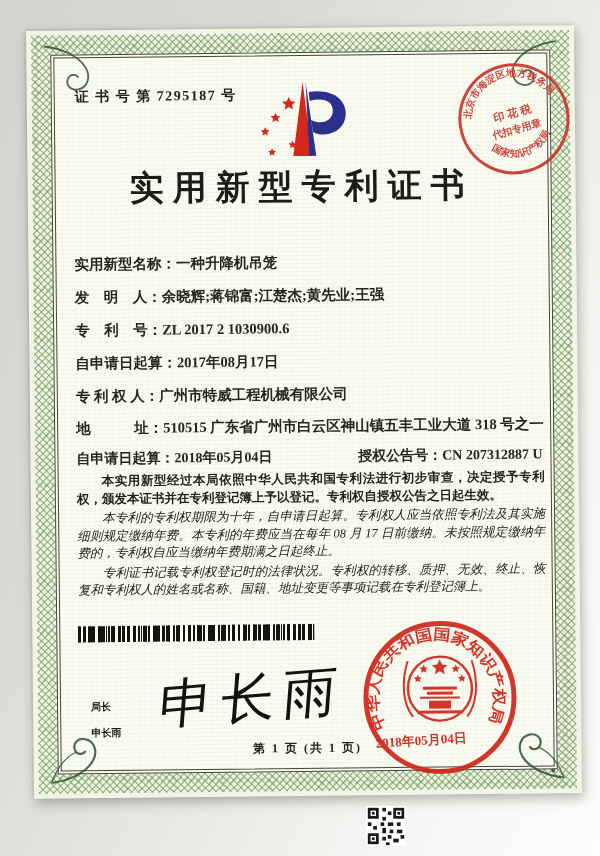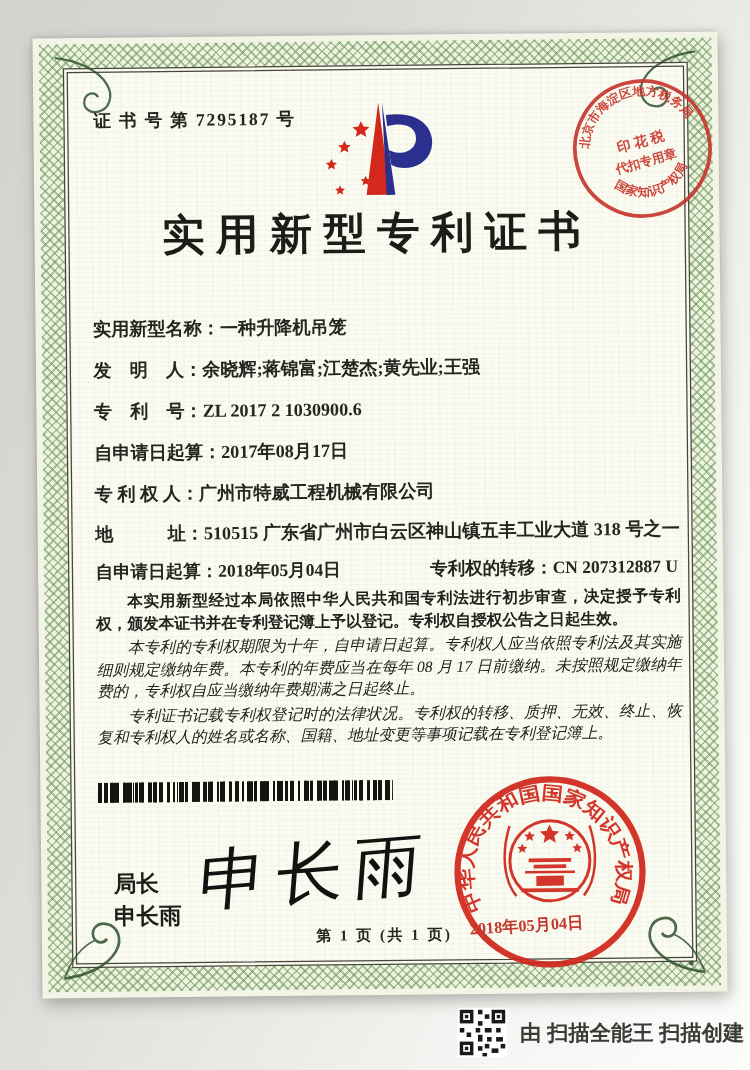--- a/index.html
+++ b/index.html
@@ -46,21 +46,21 @@
   .paras .p2,.paras .p3{font-style:italic;font-weight:500;}
   
   .barcode{position:absolute;left:46px;top:596px;width:236px;height:16px;background-color:#fbfbf2;
     background-image:
       repeating-linear-gradient(90deg,#15150f 0 2px,transparent 2px 5px),
       repeating-linear-gradient(90deg,#15150f 0 1px,transparent 1px 7px),
       repeating-linear-gradient(90deg,#15150f 0 3px,transparent 3px 11px);}
   .signature{position:absolute;left:126px;top:632px;width:240px;font-size:54px;color:#121210;
     font-family:"DejaVu Sans",sans-serif;transform:rotate(-4deg) skewX(-9deg);
     letter-spacing:8px;white-space:nowrap;}
-  .director{position:absolute;left:58px;top:664px;font-size:18px;font-weight:700;
+  .director{position:absolute;left:58px;top:664px;font-size:10px;font-weight:700;
     line-height:26px;color:#1e1e19;}
   .office-seal{position:absolute;left:318px;top:578px;width:178px;height:190px;opacity:.93;}
   .pageno{position:absolute;left:0;right:0;top:712px;text-align:center;font-size:12px;
     letter-spacing:2px;color:#26251f;font-weight:600;}
   
   .scan-credit{position:absolute;left:366px;top:806px;display:flex;align-items:center;gap:10px;}
   .qr{width:40px;height:40px;}
   .scan-text{font-family:"Liberation Sans","DejaVu Sans",sans-serif;font-size:17px;
     font-weight:700;color:#3b3b38;white-space:nowrap;}
 </style>
@@ -147,21 +147,21 @@
       <div class="frow r-addr">
         <span class="lab">地　　　址：</span>
         <span class="val">510515 广东省广州市白云区神山镇五丰工业大道 318 号之一</span>
       </div>
       <div class="fgrant">
         <span class="pair">
           <span>自申请日起算：</span>
           <span>2018年05月04日</span>
         </span>
         <span class="pair right">
-          <span>专利权的转移：</span>
+          <span>授权公告号：</span>
           <span>CN 207312887 U</span>
         </span>
       </div>
       <div class="paras">
         <p class="p1">本实用新型经过本局依照中华人民共和国专利法进行初步审查，决定授予专利权，颁发本证书并在专利登记簿上予以登记。专利权自授权公告之日起生效。</p>
         <p class="p2">本专利的专利权期限为十年，自申请日起算。专利权人应当依照专利法及其实施细则规定缴纳年费。本专利的年费应当在每年 08 月 17 日前缴纳。未按照规定缴纳年费的，专利权自应当缴纳年费期满之日起终止。</p>
         <p class="p3">专利证书记载专利权登记时的法律状况。专利权的转移、质押、无效、终止、恢复和专利权人的姓名或名称、国籍、地址变更等事项记载在专利登记簿上。</p>
       </div>
     </div>
 
@@ -229,15 +229,14 @@
         <rect x="5" y="5" width="6" height="6"></rect>
           <rect x="33" y="5" width="6" height="6"></rect>
         <rect x="5" y="33" width="6" height="6"></rect>
       </g>
       <g fill="#1a1a1a">
         <rect x="6.5" y="6.5" width="3" height="3"></rect>
           <rect x="34.5" y="6.5" width="3" height="3"></rect>
         <rect x="6.5" y="34.5" width="3" height="3"></rect>
       </g>
     </svg>
-    <span class="scan-text">由 扫描全能王 扫描创建</span>
   </div>
 </div>
 
 </body></html>

